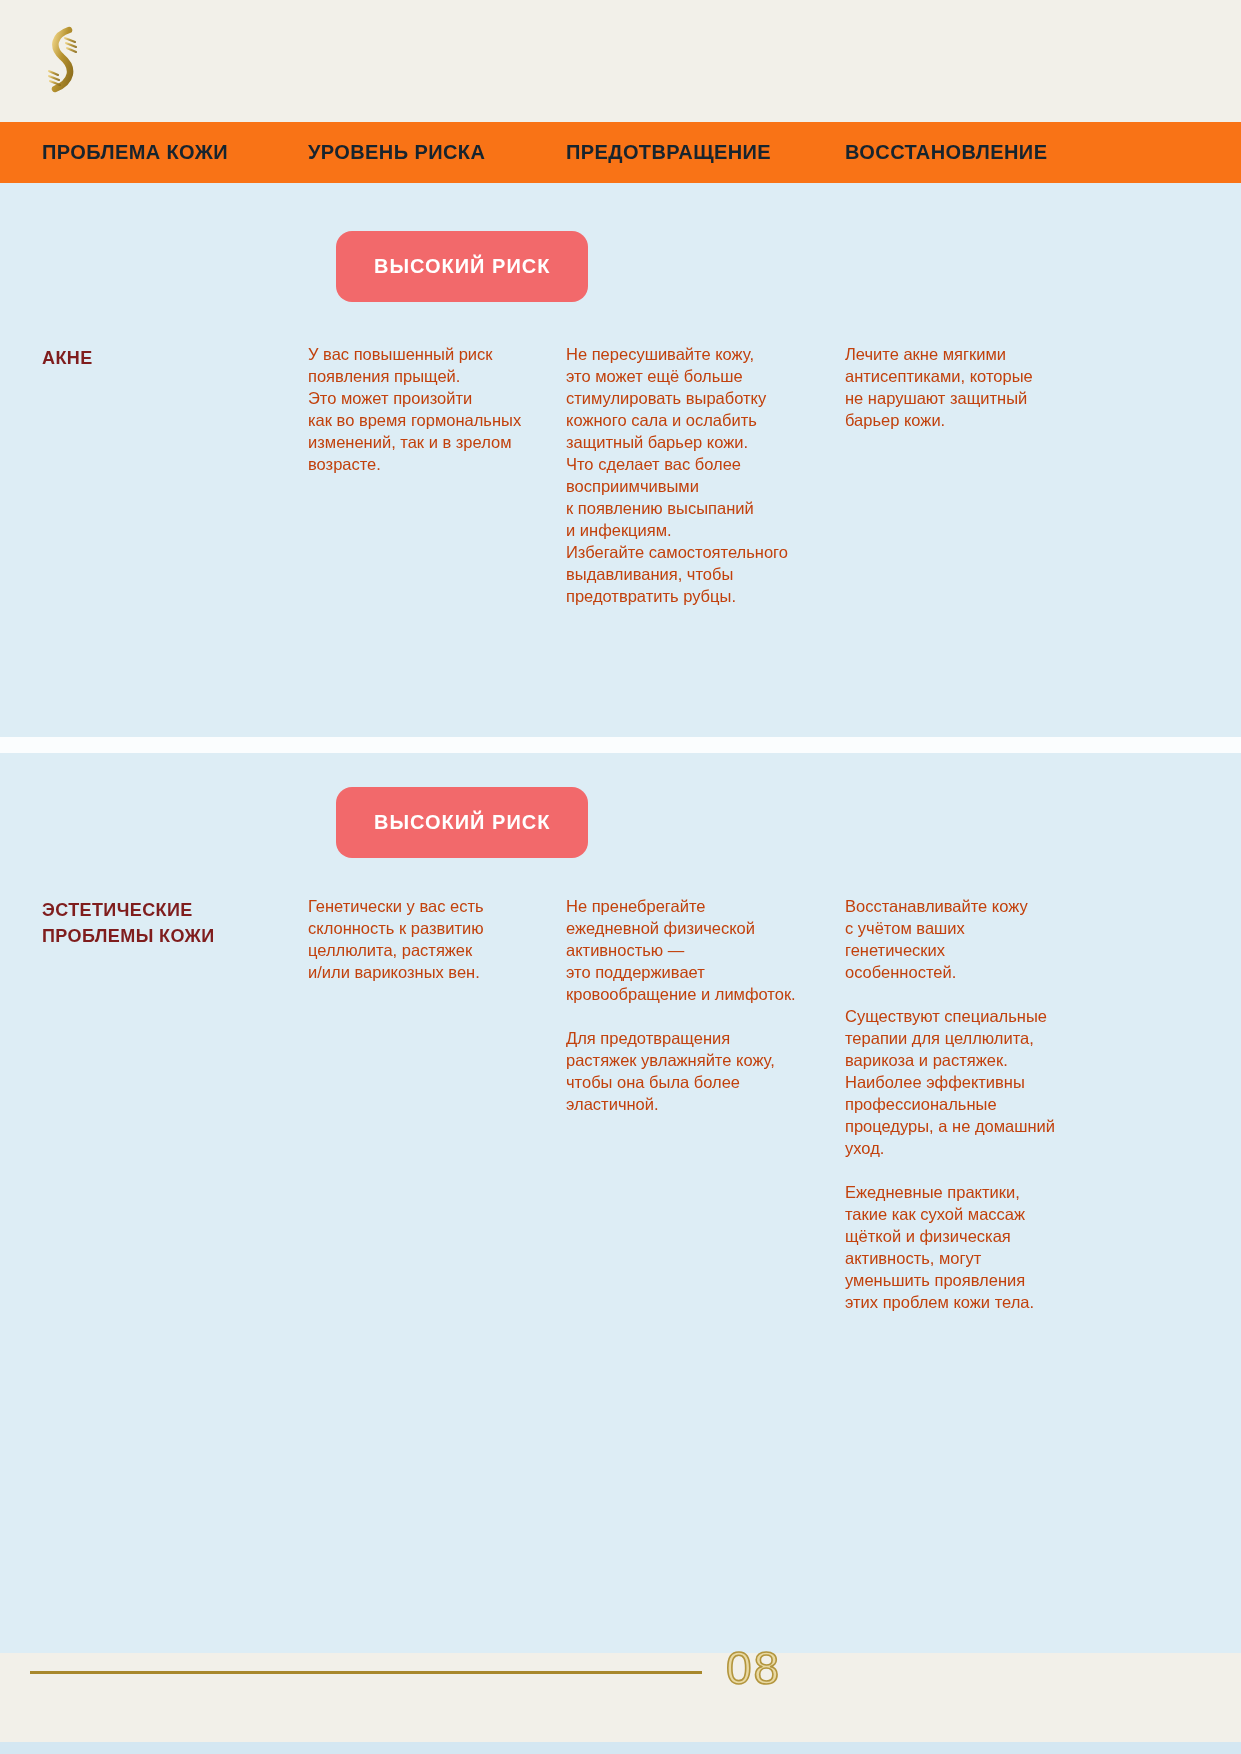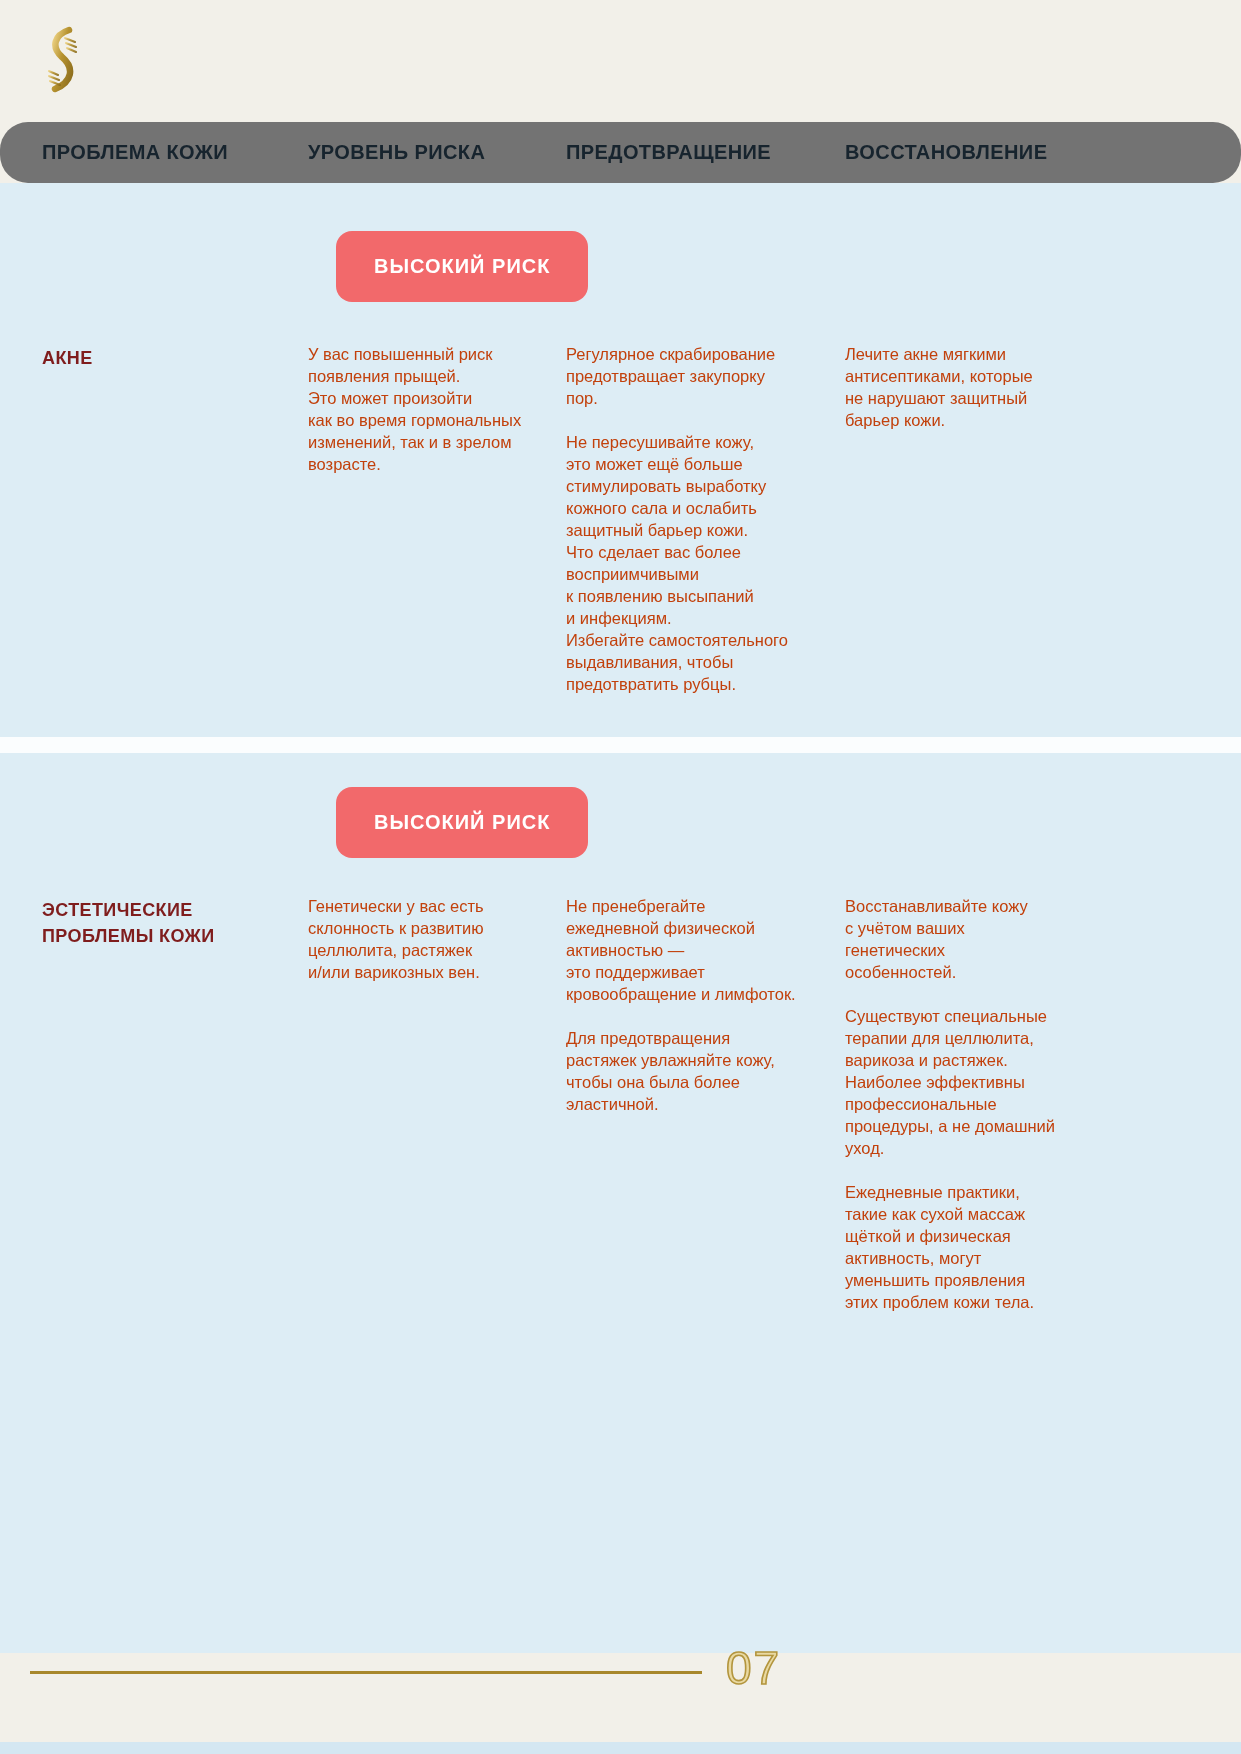--- a/index.html
+++ b/index.html
@@ -26,22 +26,21 @@
     position: absolute;
     left: 42px; top: 26px;
     width: 42px; height: 70px;
   }
 
   
   .header-band {
     position: absolute;
     left: 0; top: 122px;
     width: 100%; height: 61px;
-    background: #737373;
-    border-radius: 28px;
+    background: #f97316;
   }
   .grid-row {
     display: grid;
     grid-template-columns: 266px 258px 279px auto;
     padding-left: 42px;
     padding-right: 30px;
     width: 100%;
   }
   .header-band .grid-row { height: 100%; align-items: center; }
   .col-header {
@@ -182,23 +181,20 @@
         </div>
         <div class="cell">
           <p>У вас повышенный риск
 появления прыщей.
 Это может произойти
 как во время гормональных
 изменений, так и в зрелом
 возрасте.</p>
         </div>
         <div class="cell">
-          <p>Регулярное скрабирование
-предотвращает закупорку
-пор.</p>
           <p>Не пересушивайте кожу,
 это может ещё больше
 стимулировать выработку
 кожного сала и ослабить
 защитный барьер кожи.
 Что сделает вас более
 восприимчивыми
 к появлению высыпаний
 и инфекциям.
 Избегайте самостоятельного
@@ -262,18 +258,18 @@
 активность, могут
 уменьшить проявления
 этих проблем кожи тела.</p>
         </div>
       </div>
     </div>
   </div>
 
   <div class="footer">
     <div class="footer-line"></div>
-    <div class="page-number">07</div>
+    <div class="page-number">08</div>
   </div>
 
   <div class="bottom-strip"></div>
 
 </div>
 
 </body></html>

